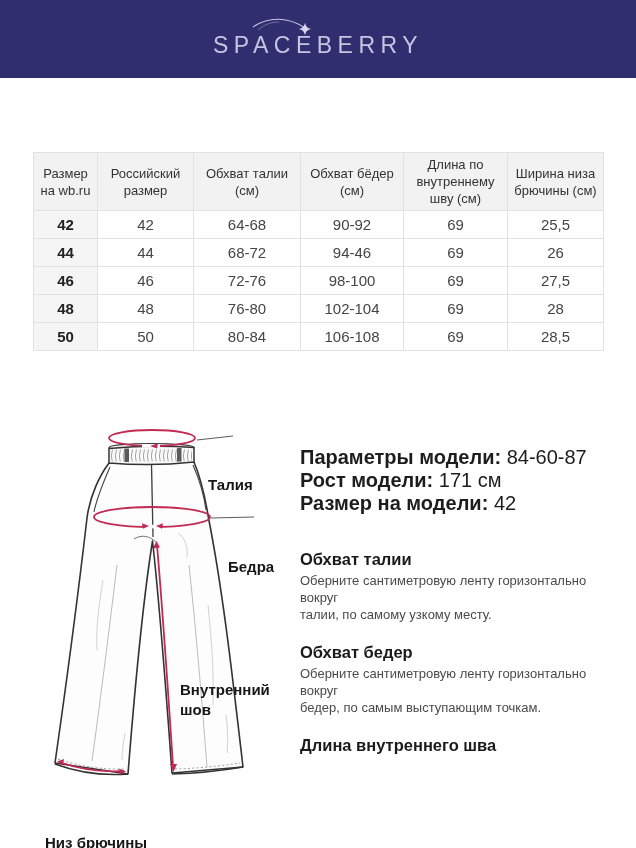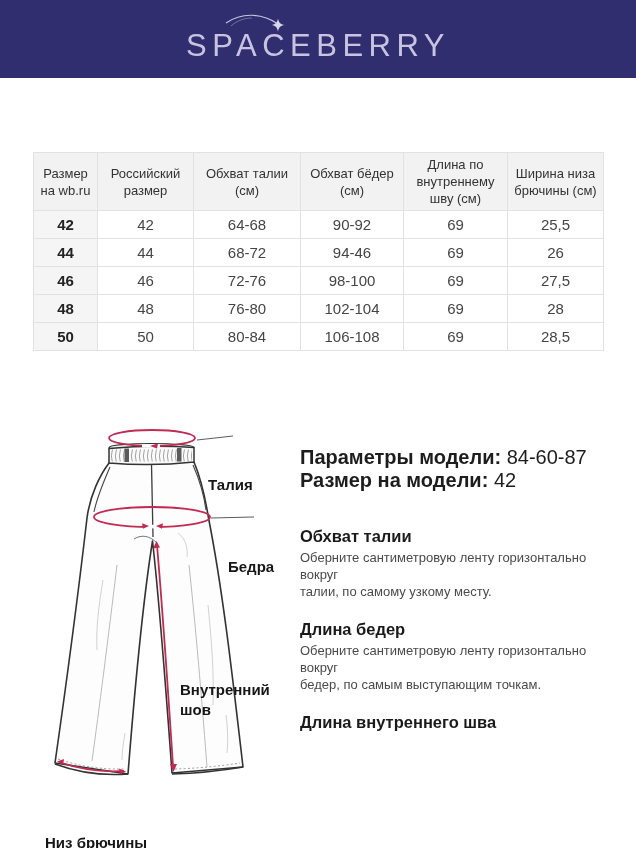--- a/index.html
+++ b/index.html
@@ -11,21 +11,21 @@
     color:#222;
   }
 
   
   .brand-band {
     position:absolute; left:0; top:0; width:636px; height:78px;
     background:#302e6e; display:flex; align-items:center; justify-content:center;
   }
   .brand-logo {
     position:relative; margin-top:13px;
-    font-size:31px; font-weight:500; letter-spacing:5.5px;
+    font-size:23px; font-weight:500; letter-spacing:5.5px;
     color:#c8c3e1;
   }
   .comet { position:absolute; left:38px; top:-17px; width:62px; height:26px; }
 
   
   .size-table {
     position:absolute; left:33px; top:152px; width:570px;
     border-collapse:collapse; table-layout:fixed;
   }
   .size-table th, .size-table td {
@@ -202,31 +202,35 @@
     <div class="diag-label lbl-inseam">Внутренний шов</div>
     <div class="diag-label lbl-hem">Низ брючины</div>
   </div>
 
   <div class="info">
     <p class="model-line">
       <b>Параметры модели:</b>
       <span>84-60-87</span>
     </p>
     <p class="model-line">
+      <b>Рост модели:</b>
+      <span>171 см</span>
+    </p>
+    <p class="model-line">
       <b>Размер на модели:</b>
       <span>42</span>
     </p>
 
     <div class="section first">
       <h3>Обхват талии</h3>
       <p>Оберните сантиметровую ленту горизонтально вокруг
 талии, по самому узкому месту.</p>
     </div>
     <div class="section">
-      <h3>Длина бедер</h3>
+      <h3>Обхват бедер</h3>
       <p>Оберните сантиметровую ленту горизонтально вокруг
 бедер, по самым выступающим точкам.</p>
     </div>
     <div class="section">
       <h3>Длина внутреннего шва</h3>
     </div>
   </div>
 
 </div>
 

